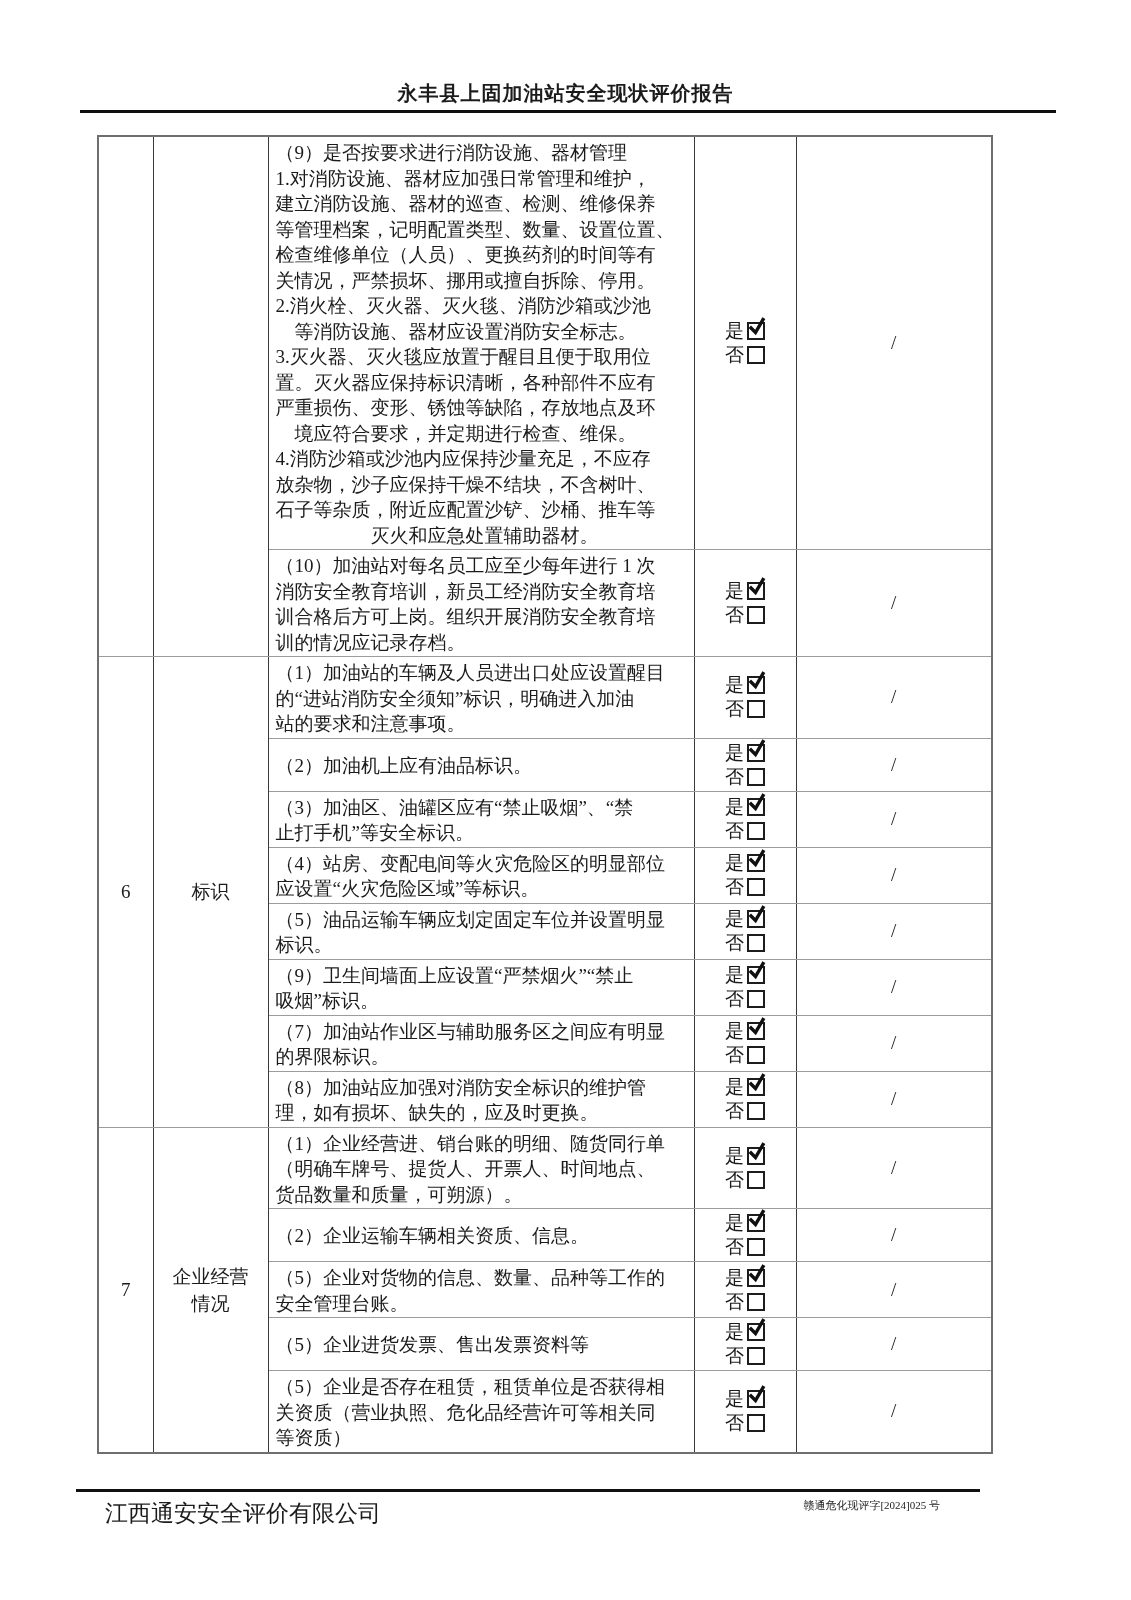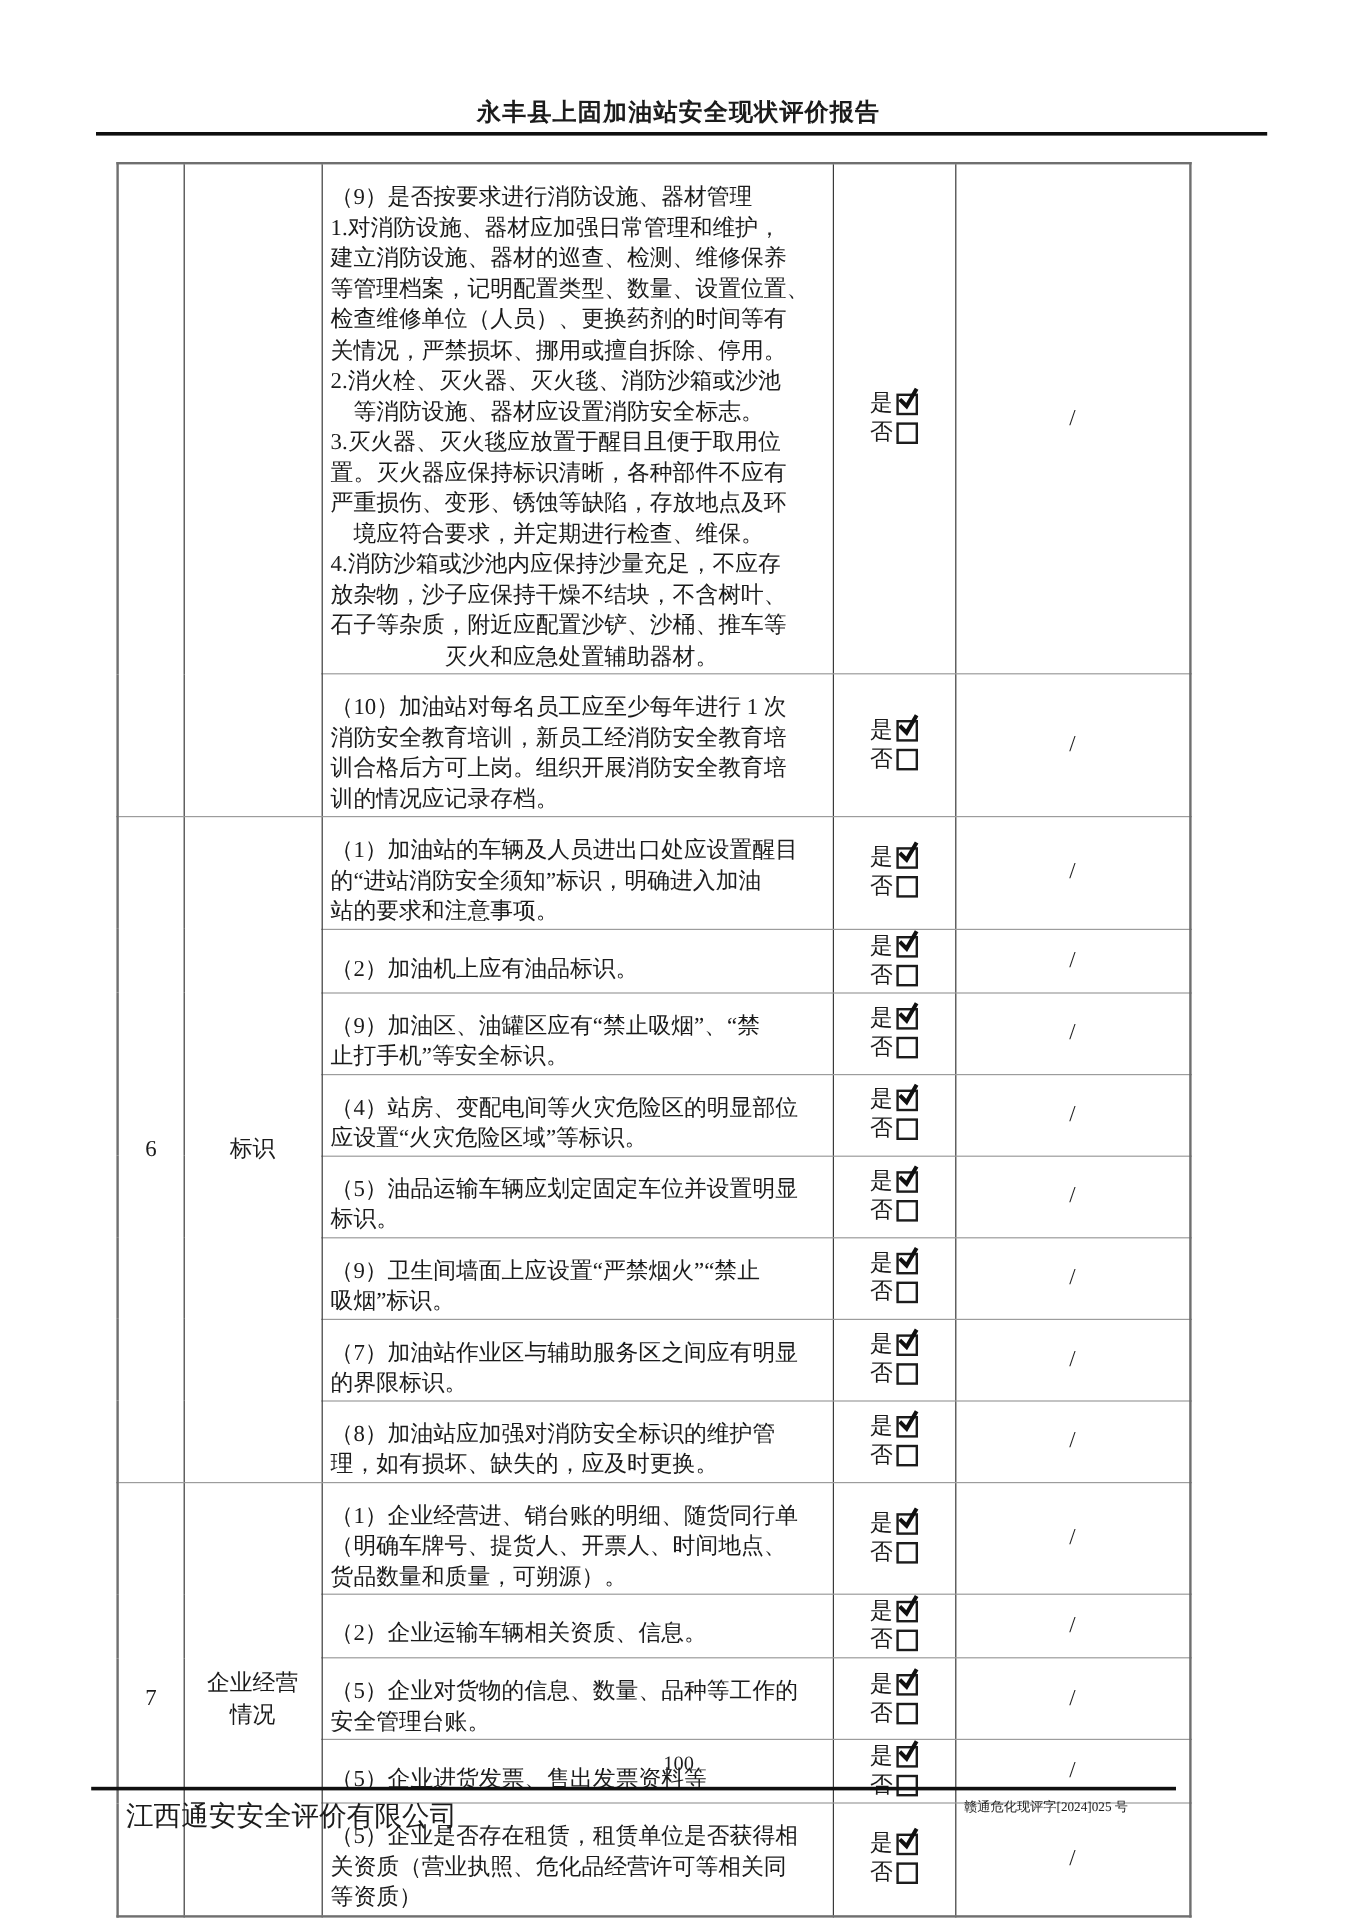--- a/index.html
+++ b/index.html
@@ -22,21 +22,21 @@
     border:2px solid #6f6f6f;
   }
   table.checklist td {
     border-top:1px solid #9c9c9c; border-bottom:1px solid #9c9c9c;
     border-left:1px solid #3a3a3a; border-right:1px solid #3a3a3a;
     font-size:19px; vertical-align:middle; overflow:hidden;
   }
   td.col-num   { text-align:center; }
   td.col-label { text-align:center; white-space:pre-wrap; line-height:27px; }
   td.col-content {
-    text-align:left; padding:15px 4px 1px 7px;
+    text-align:left; padding:3px 4px 1px 7px;
     line-height:25.5px; white-space:pre-wrap; vertical-align:middle;
   }
   td.col-yesno { text-align:center; padding:2px 0; }
   td.col-result { text-align:center; }
   .yn-line {
     display:flex; align-items:center; justify-content:center;
     height:24px; line-height:24px; font-size:19px;
   }
   .cb {
     display:inline-block; width:14px; height:14px;
@@ -159,21 +159,21 @@
               </span>
             </span>
             <span class="yn-line">
               <span>否</span>
               <span class="cb"></span>
             </span>
           </td>
           <td class="col-result slash">/</td>
         </tr>
         <tr>
-          <td class="col-content">（9）加油区、油罐区应有“禁止吸烟”、“禁
+          <td class="col-content">（3）加油区、油罐区应有“禁止吸烟”、“禁
 止打手机”等安全标识。</td>
           <td class="col-yesno">
             <span class="yn-line">
               <span>是</span>
               <span class="cb">
                 <svg width="20" height="20" viewBox="0 0 20 20">
                   <path d="M4 10 L8.5 14.5 L16 1.5" fill="none" stroke="#101010" stroke-width="3.4" stroke-linecap="square"></path>
                 </svg>
               </span>
             </span>
@@ -373,18 +373,17 @@
             <span class="yn-line">
               <span>否</span>
               <span class="cb"></span>
             </span>
           </td>
           <td class="col-result slash">/</td>
         </tr>
       </tbody>
   </table>
 
-  <div class="page-number">100</div>
   <div class="footer-rule"></div>
   <div class="footer-company">江西通安安全评价有限公司</div>
   <div class="footer-doc">赣通危化现评字[2024]025 号</div>
 
 </div>
 
 </body></html>

